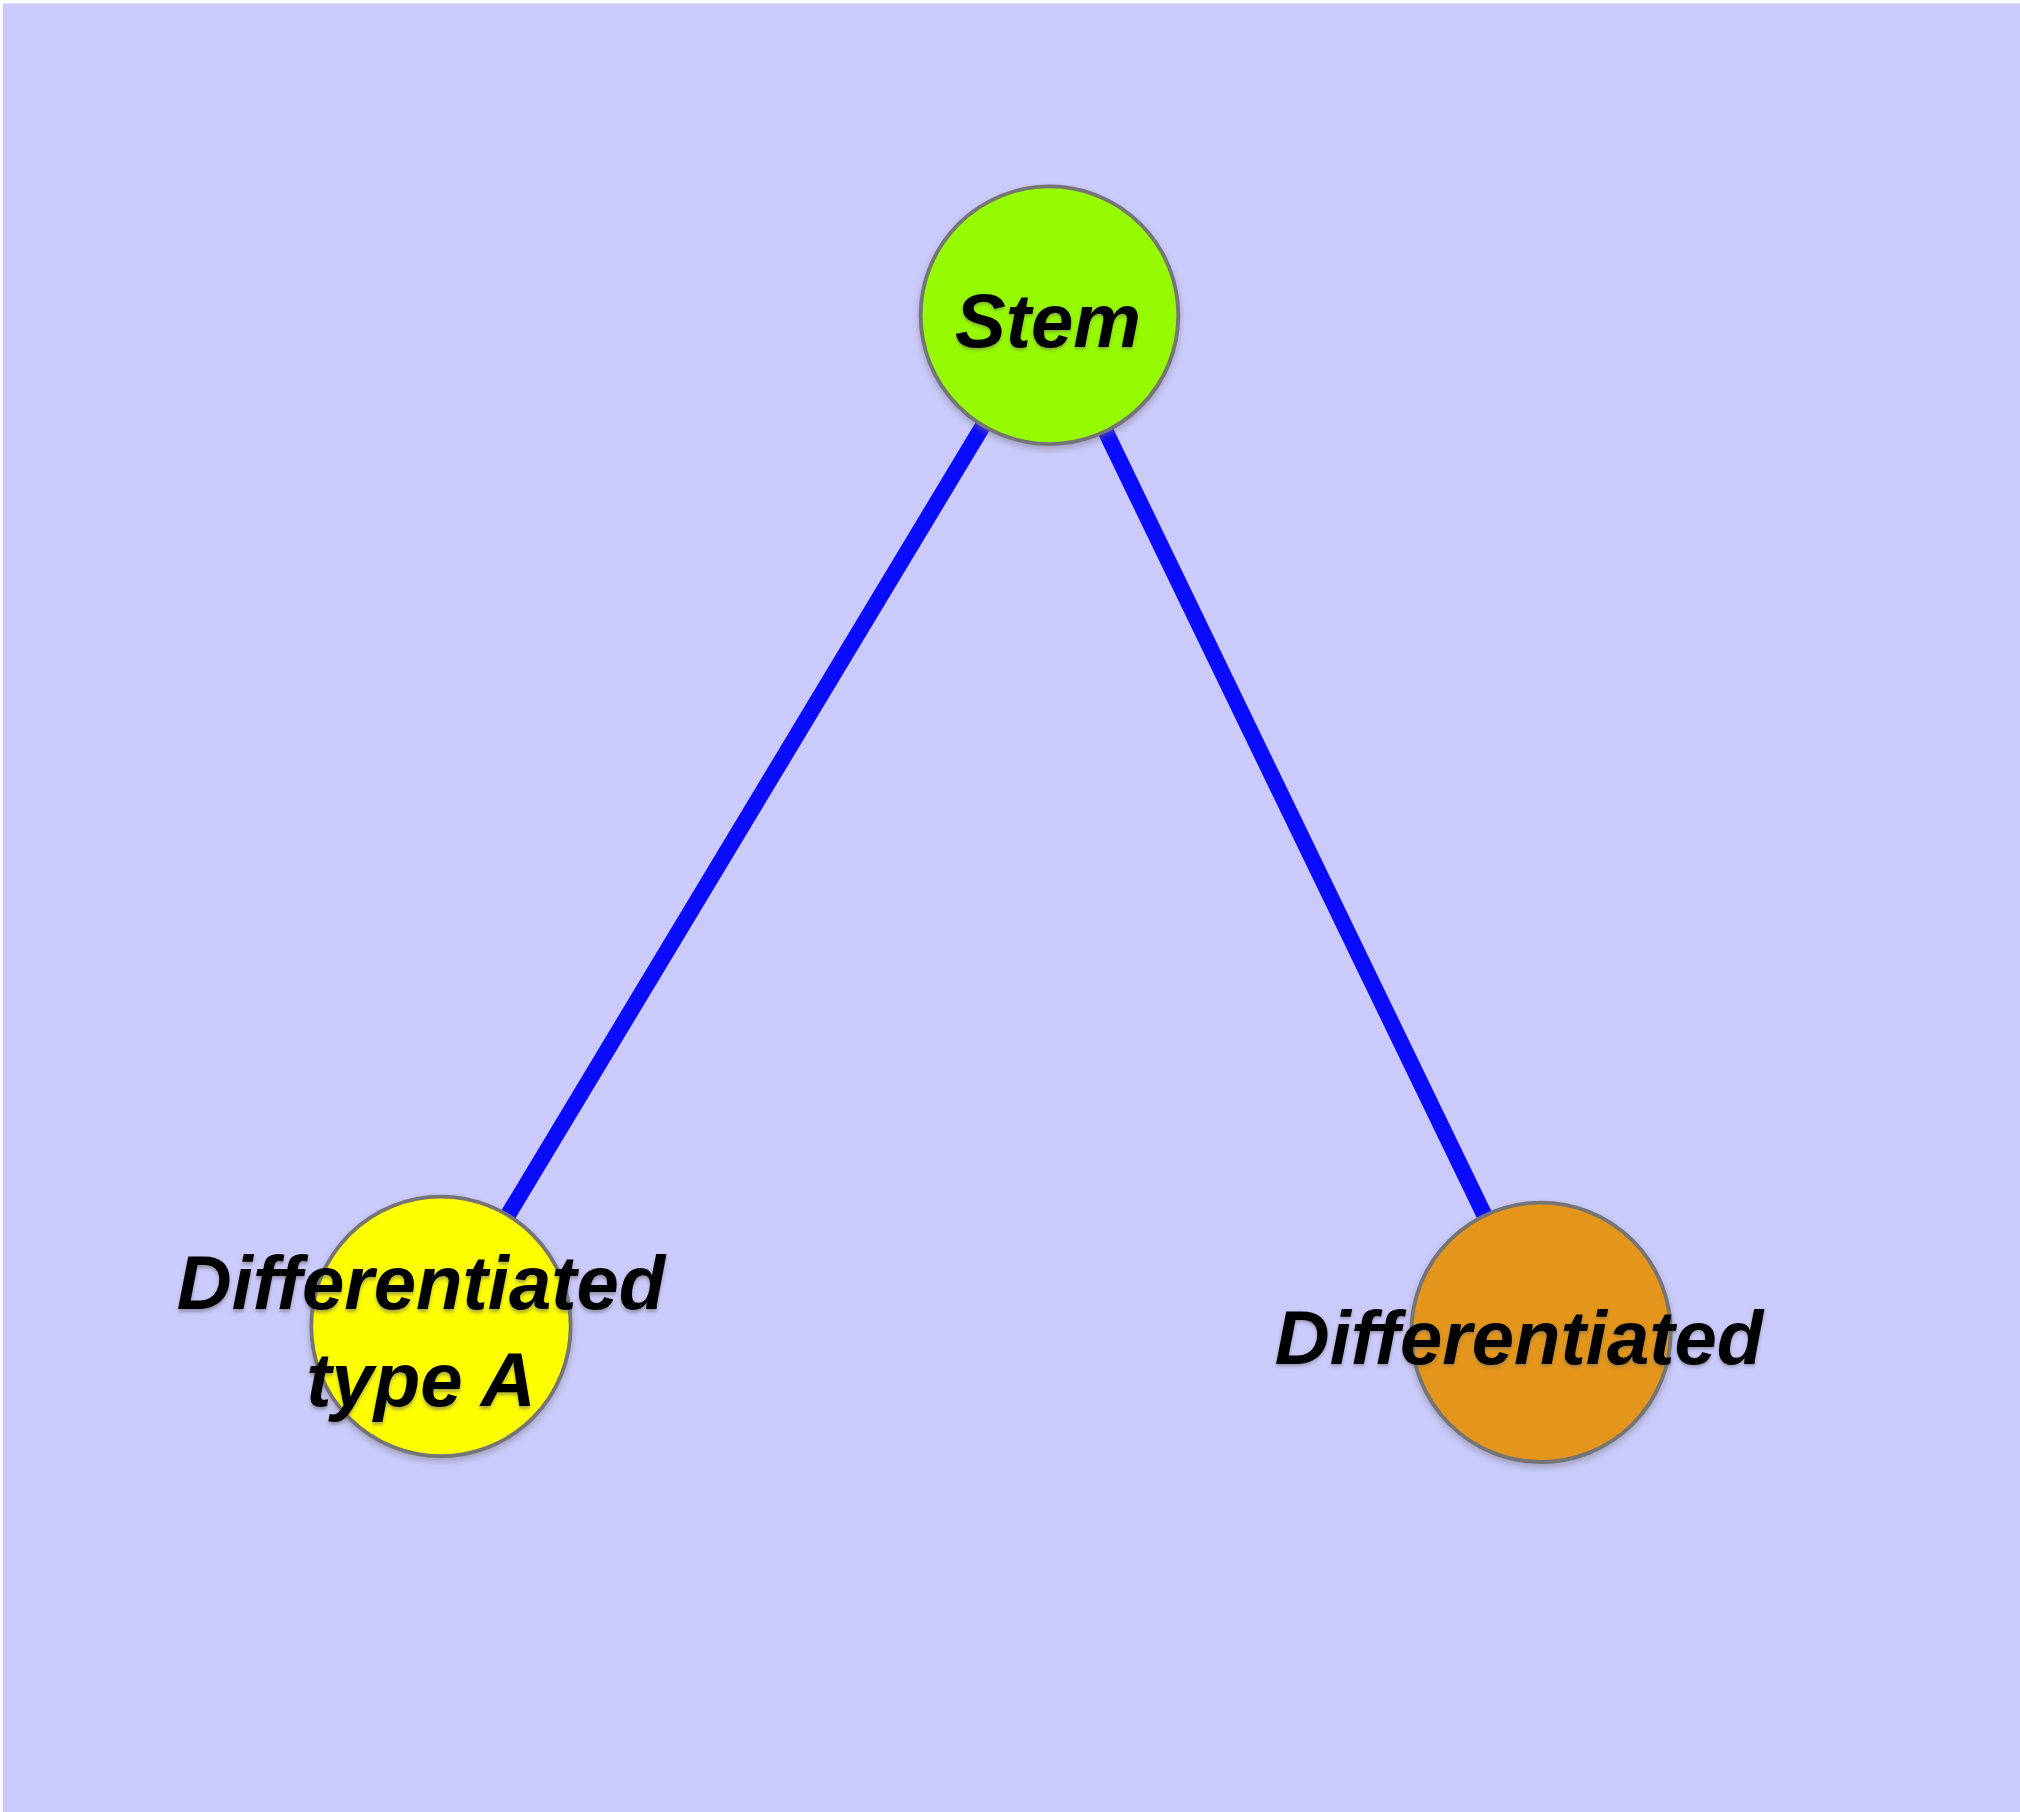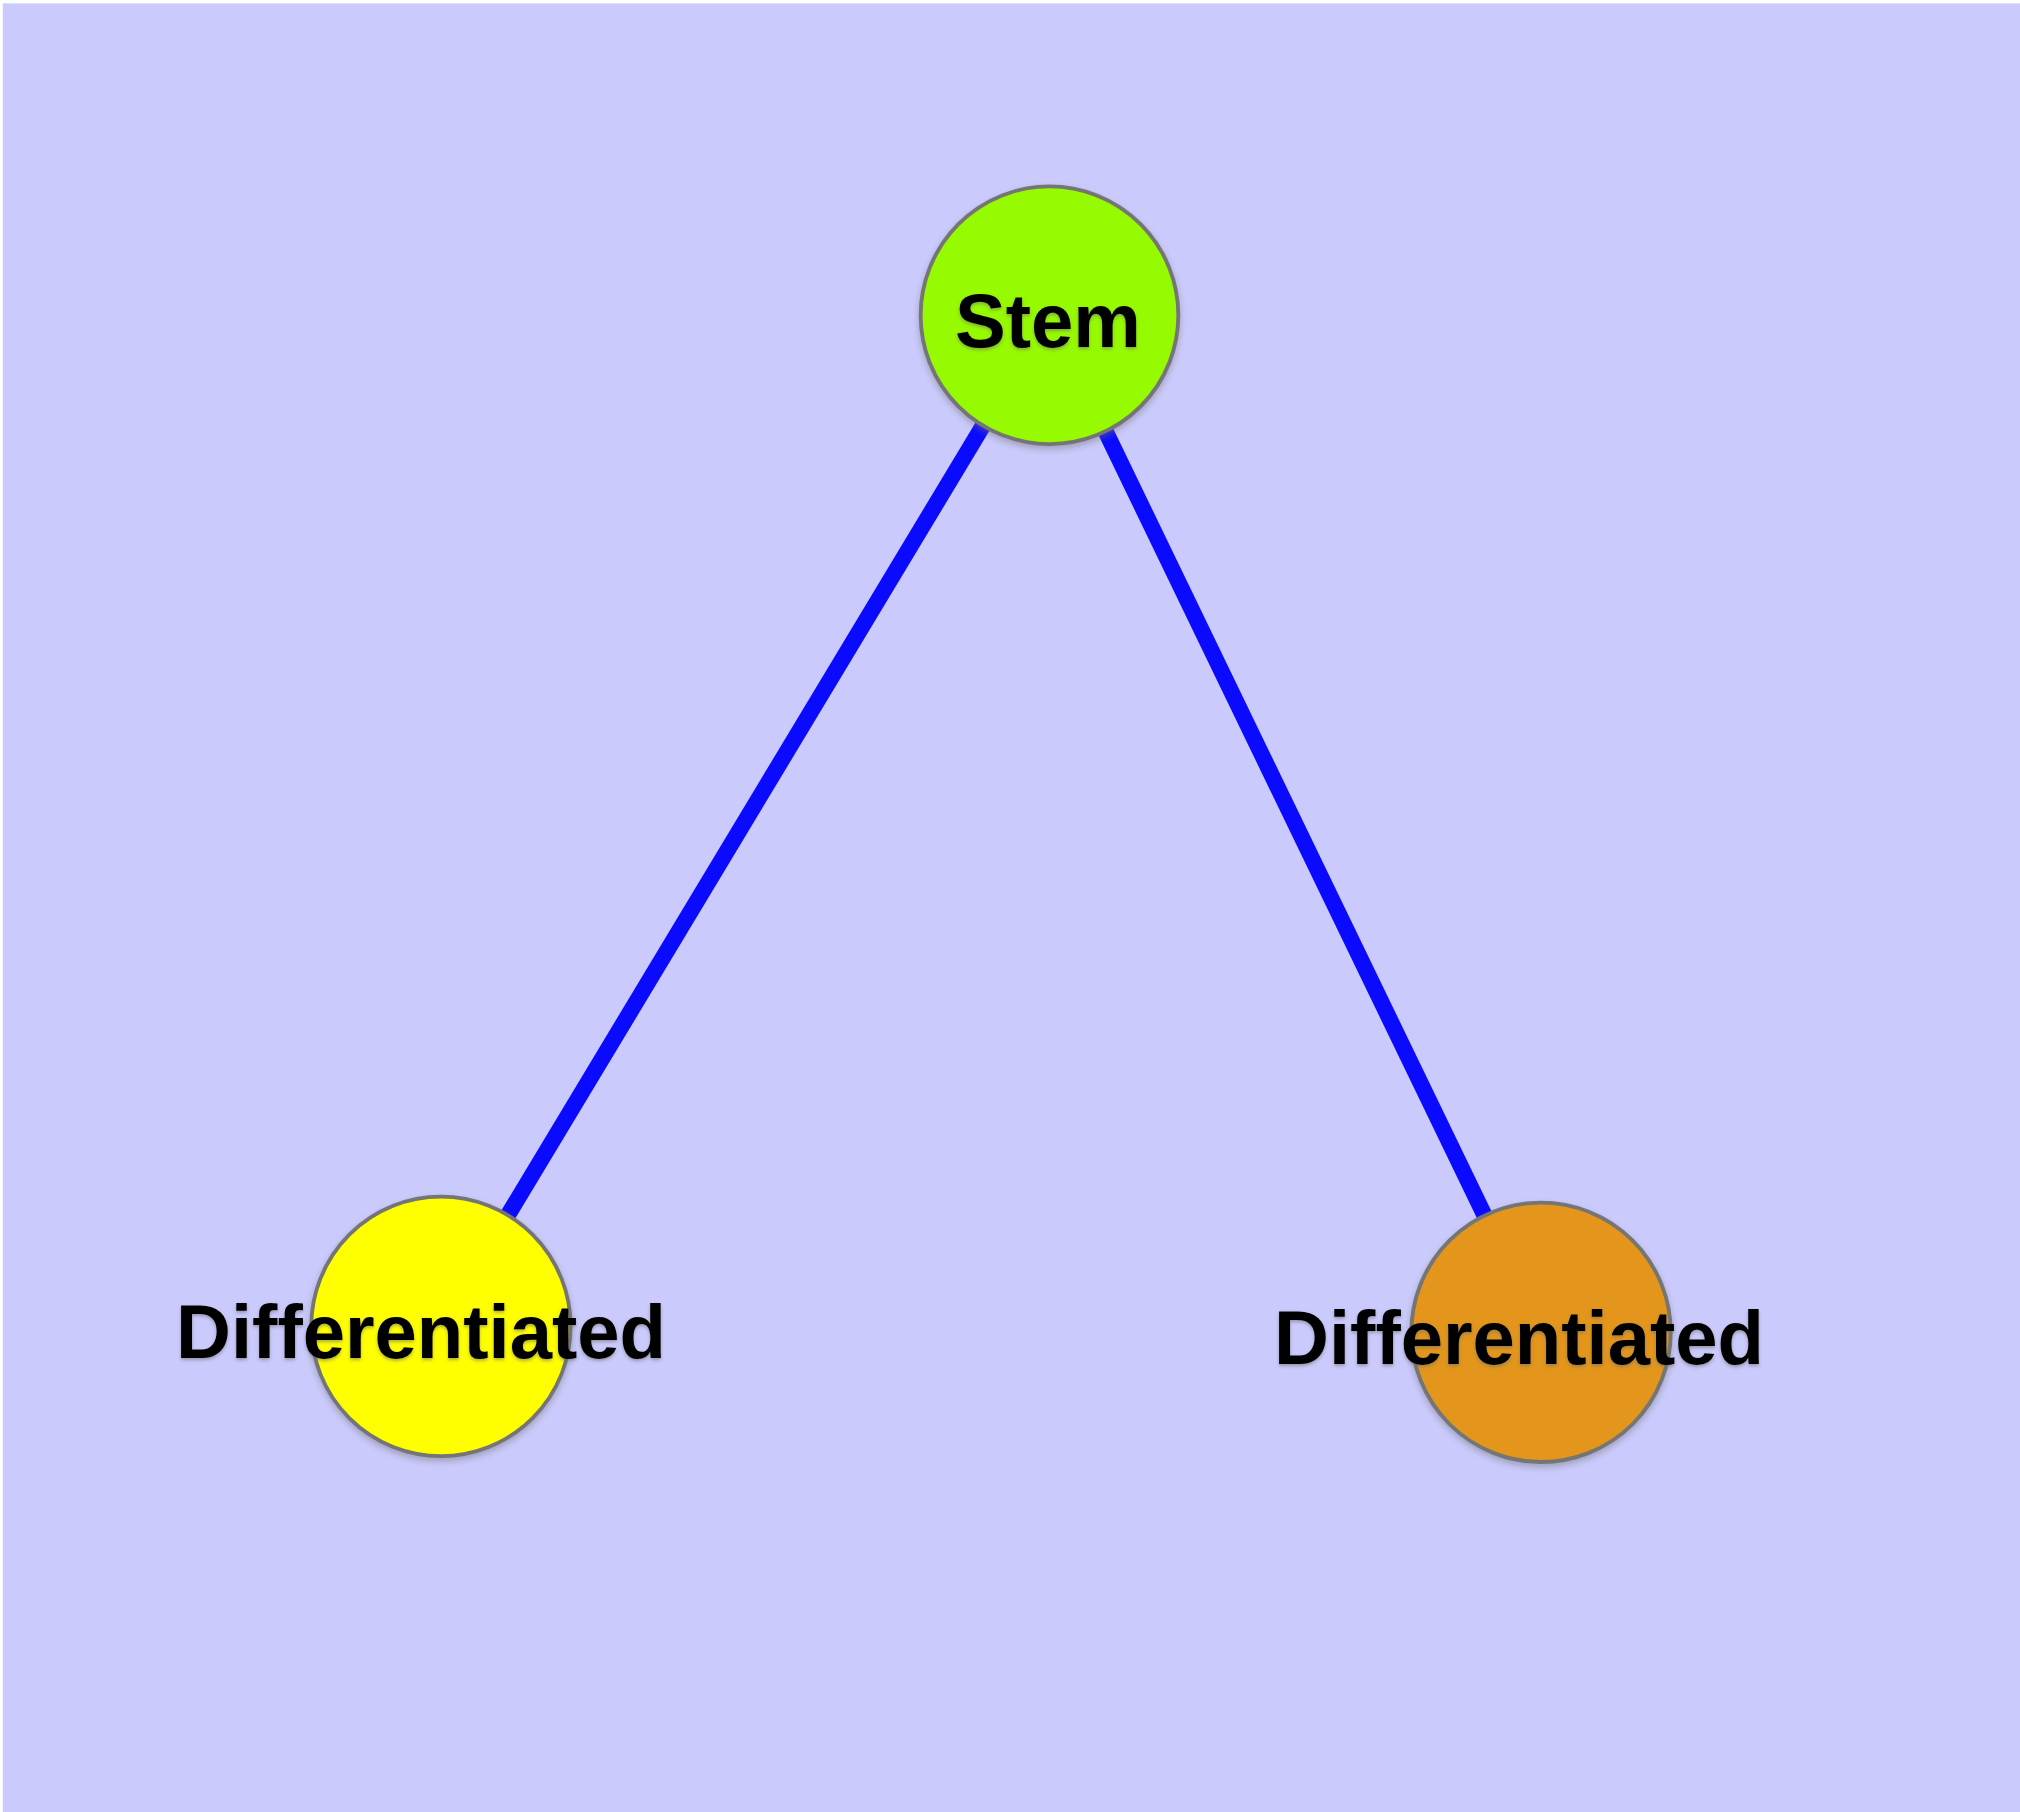--- a/index.html
+++ b/index.html
@@ -13,20 +13,21 @@
     position: relative;
     overflow: hidden;
     font-family: "Liberation Sans", "DejaVu Sans", sans-serif;
   }
   .graph-canvas {
     position: absolute;
     left: 0;
     top: 0;
     width: 2021px;
     height: 1812px;
+    font-style: italic;
   }
   svg.graph-svg {
     position: absolute;
     left: 0;
     top: 0;
     display: block;
   }
   .graph-edge {
     stroke-linecap: butt;
   }
@@ -60,19 +61,20 @@
     <circle class="graph-node" cx="520" cy="1565" r="153" fill="#ffff00" stroke="#757575" stroke-width="4.5"></circle>
     <circle class="graph-node" cx="1818" cy="1572" r="153" fill="#e3961b" stroke="#757575" stroke-width="4.5"></circle>
   </svg>
 
   <div class="node-label" style="left: 1048px; top: 320px;">
     <div>Stem</div>
   </div>
 
   <div class="node-label" style="left: 421px; top: 1331px;">
     <div>Differentiated</div>
+    <div>type A</div>
   </div>
 
   <div class="node-label" style="left: 1519px; top: 1337px;">
     <div>Differentiated</div>
   </div>
 </div>
 
 
 </body></html>

